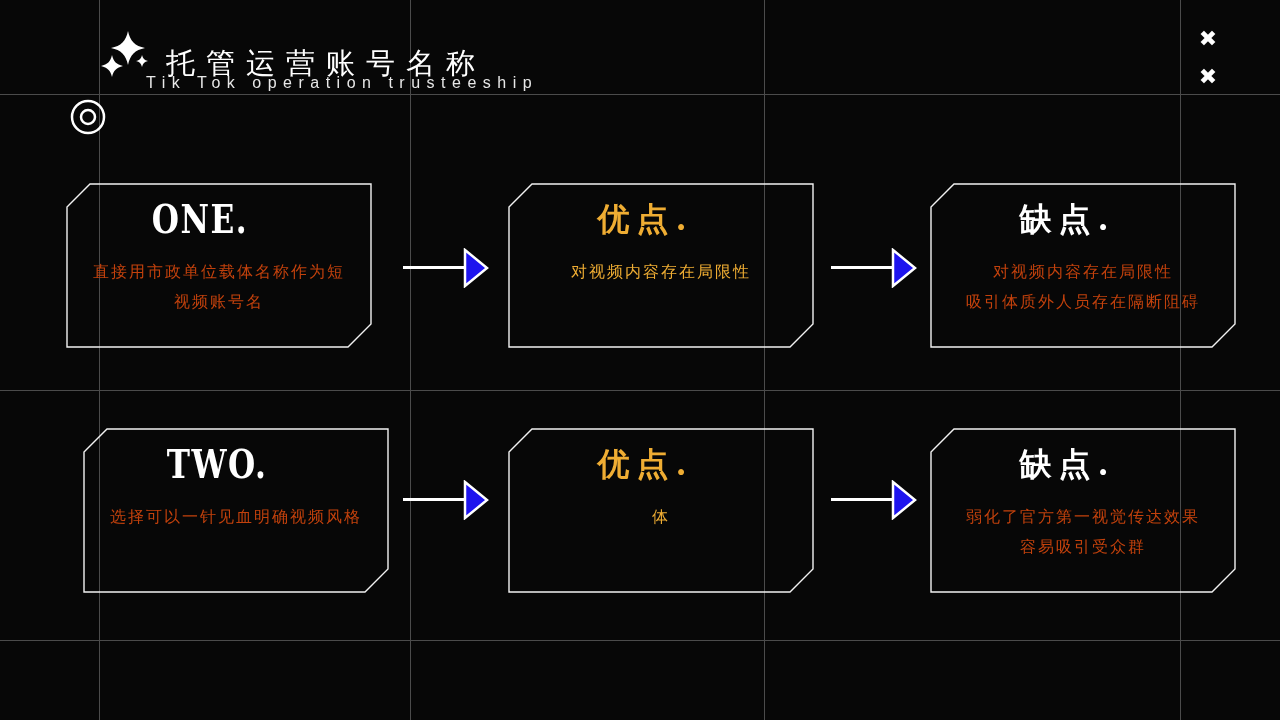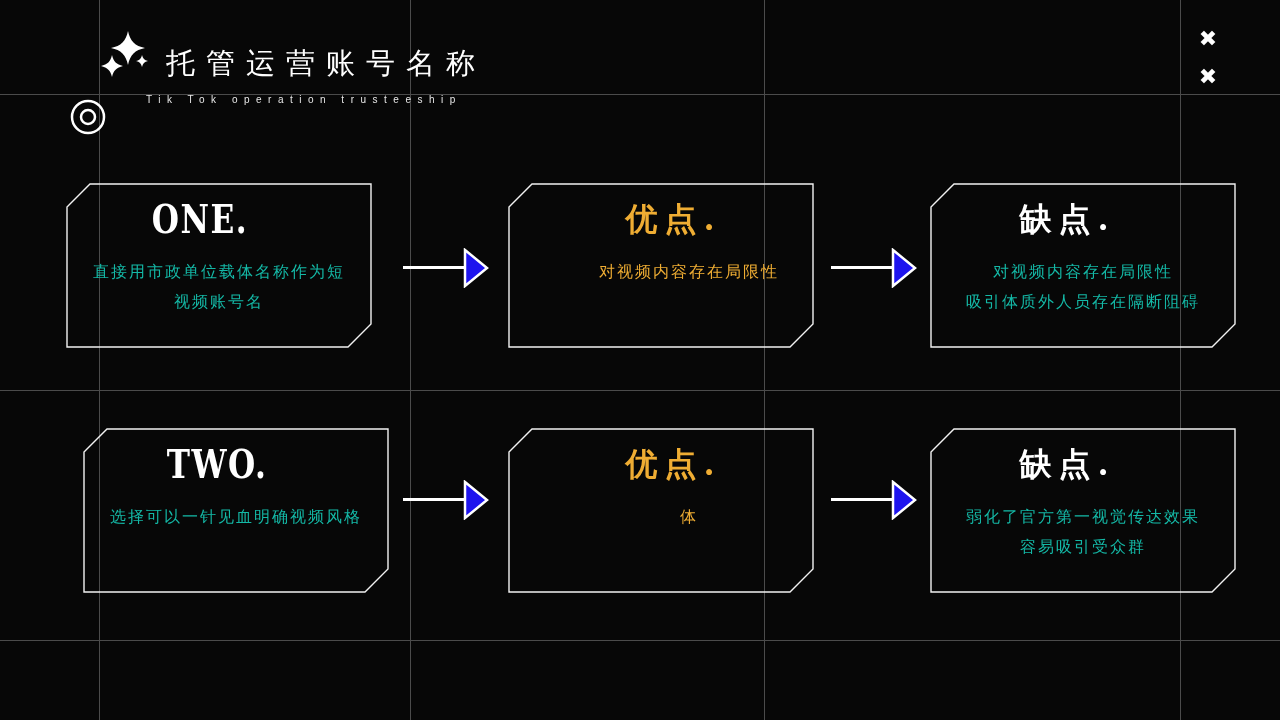--- a/index.html
+++ b/index.html
@@ -14,22 +14,22 @@
   .vline{position:absolute;top:0;width:1px;height:720px;background:var(--c-line,#4b4b4b);}
   .hline{position:absolute;left:0;height:1px;width:1280px;background:var(--c-line,#4b4b4b);}
 
   
   .logo{position:absolute;left:100px;top:28px;}
   .page-title{
     position:absolute;left:166px;top:44px;
     font-size:29px;font-weight:400;letter-spacing:11px;color:#fff;white-space:nowrap;
   }
   .page-subtitle{
-    position:absolute;left:146px;top:94px;
-    font-size:10px;letter-spacing:6.5px;color:#e8e8e8;white-space:nowrap;
+    position:absolute;left:146px;top:74px;
+    font-size:16px;letter-spacing:6.5px;color:#e8e8e8;white-space:nowrap;
   }
   .target-icon{position:absolute;left:68px;top:97px;}
   .close-x{
     position:absolute;left:1194px;width:28px;height:28px;
     color:#fff;font-size:22px;font-weight:bold;text-align:center;line-height:28px;
     font-family:"DejaVu Sans",sans-serif;
   }
   .close-x.first{top:25px;}
   .close-x.second{top:63px;}
 
@@ -44,23 +44,23 @@
     font-family:"DejaVu Serif","Liberation Serif",serif;
     font-size:40px;font-weight:700;letter-spacing:2px;
     transform:scaleX(.78);
   }
   .card-title.cn{
     font-family:"DejaVu Serif","Liberation Serif",serif;
     font-size:32px;font-weight:700;letter-spacing:7px;text-indent:7px;
   }
   .card-body{
     position:absolute;left:8px;top:74px;width:290px;
-    font-size:16px;line-height:30px;letter-spacing:2px;text-align:center;color:#14b8a6;
+    font-size:16px;line-height:30px;letter-spacing:2px;text-align:center;color:#c2410c;
   }
-  .card.gold .card-title,.card.gold .card-body{color:var(--c-gold,#efad33);margin-left:28px;}
+  .card.gold .card-title,.card.gold .card-body{color:var(--c-gold,#efad33);}
 
   
   .arrow{position:absolute;width:86px;height:40px;}
   .arrow-shaft{position:absolute;left:0;top:18px;width:63px;height:3px;background:#fff;}
   .arrow-head{position:absolute;right:0;top:0;}
   .arrow-head polygon{fill:var(--c-blue,#1e14ee);stroke:#fff;stroke-width:2.5;}
 </style>
 </head>
 <body>
 

